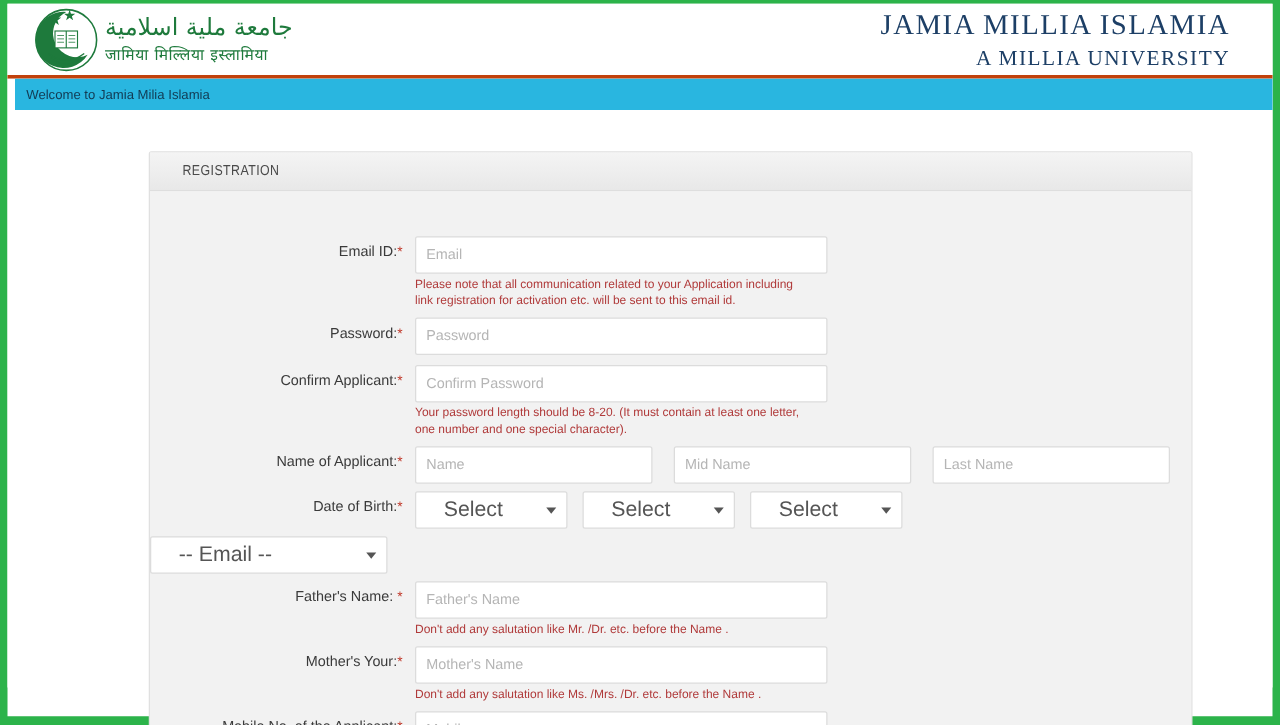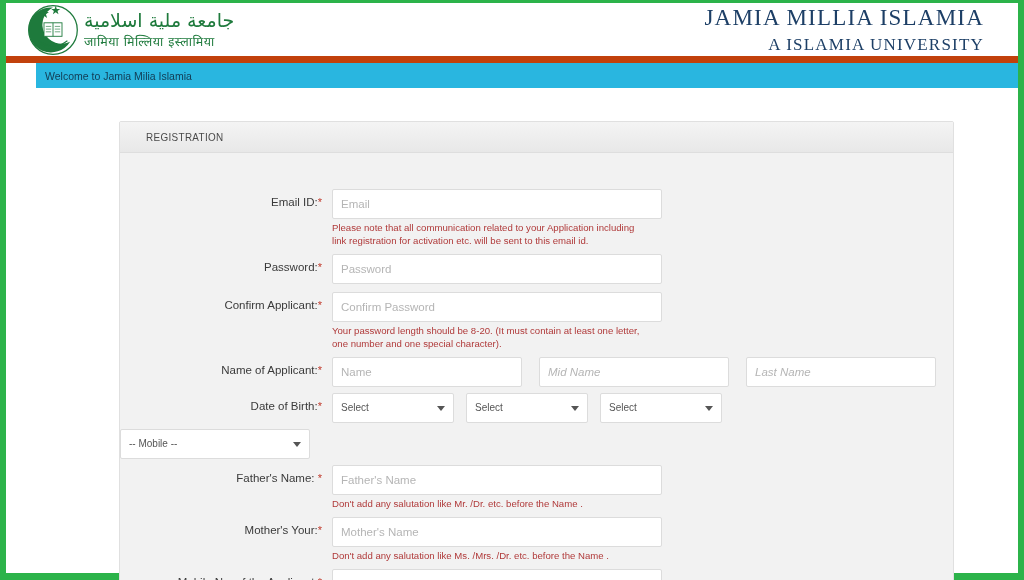--- a/index.html
+++ b/index.html
@@ -24,21 +24,21 @@
     border-top: 3px solid #2cb34a;
     border-bottom: 7px solid #2cb34a;
     background: #ffffff;
   }
 
   
   .header {
     position: relative;
     height: 60px;
     background: #ffffff;
-    border-bottom: 7px solid #c2410c;
+    border-bottom: 3px solid #c2410c;
     box-sizing: border-box;
     display: flex;
     align-items: center;
     justify-content: space-between;
   }
 
   .brand-left {
     display: flex;
     align-items: center;
     padding-left: 20px;
@@ -94,21 +94,21 @@
     letter-spacing: 1.2px;
     margin-top: 3px;
     white-space: nowrap;
   }
 
   
   .welcome-wrap {
     position: relative;
     height: 25px;
     background: #ffffff;
-    padding-left: 30px;
+    padding-left: 6px;
     box-sizing: border-box;
   }
   .welcome-bar {
     height: 25px;
     background: #29b6e0;
     display: flex;
     align-items: center;
     padding-left: 9px;
     box-sizing: border-box;
   }
@@ -204,21 +204,21 @@
     font-size: 11.5px;
     color: #333;
     padding: 0 8px;
     box-sizing: border-box;
     outline: none;
     font-family: "Liberation Sans", sans-serif;
   }
   .txt::placeholder { color: #b5b5b5; }
   .w-wide { width: 330px; }
   .w-name { width: 190px; }
-  .gap { margin-left: 17px; font-style: italic; }
+  .gap { margin-left: 17px; }
 
   .hint {
     font-size: 9.6px;
     color: #b03a3a;
     line-height: 1.35;
     margin-top: 3px;
     margin-bottom: 6px;
     max-width: 310px;
   }
   .spacer-sm { height: 8px; }
@@ -226,22 +226,22 @@
   
   .sel {
     position: relative;
     height: 30px;
     border: 1px solid #dcdcdc;
     background: #ffffff;
     border-radius: 2px;
     box-sizing: border-box;
     display: flex;
     align-items: center;
-    padding: 0 8px;
-    font-size: 10px;
+    padding: 0 22px;
+    font-size: 17px;
     color: #555;
   }
   .sel-dob { width: 122px; }
   .sel-gender { width: 190px; }
   .sel-arrow {
     position: absolute;
     right: 8px;
     top: 50%;
     margin-top: -2px;
     width: 0;
@@ -281,21 +281,21 @@
         </svg>
       </div>
       <div class="brand-titles">
         <div class="brand-arabic">جامعة ملية اسلامية</div>
         <div class="brand-hindi">जामिया मिल्लिया इस्लामिया</div>
       </div>
     </div>
 
     <div class="brand-right">
       <div class="brand-en-1">JAMIA MILLIA ISLAMIA</div>
-      <div class="brand-en-2">A ISLAMIA UNIVERSITY</div>
+      <div class="brand-en-2">A MILLIA UNIVERSITY</div>
     </div>
   </div>
 
   <div class="welcome-wrap">
     <div class="welcome-bar">
       <span class="welcome-text">Welcome to Jamia Milia Islamia</span>
     </div>
   </div>
 
   <div class="content">
@@ -371,21 +371,21 @@
                 <span class="sel-arrow"></span>
               </div>
             </div>
             <div class="row-gap"></div>
           </div>
         </div>
 
         <div class="form-row">
           <div class="fld-col">
             <div class="sel sel-gender">
-              <span>-- Mobile --</span>
+              <span>-- Email --</span>
               <span class="sel-arrow"></span>
             </div>
             <div class="row-gap"></div>
           </div>
         </div>
 
         <div class="form-row">
           <div class="lbl-col">
             <span>Father's Name: </span><span class="req">*</span>
           </div>

